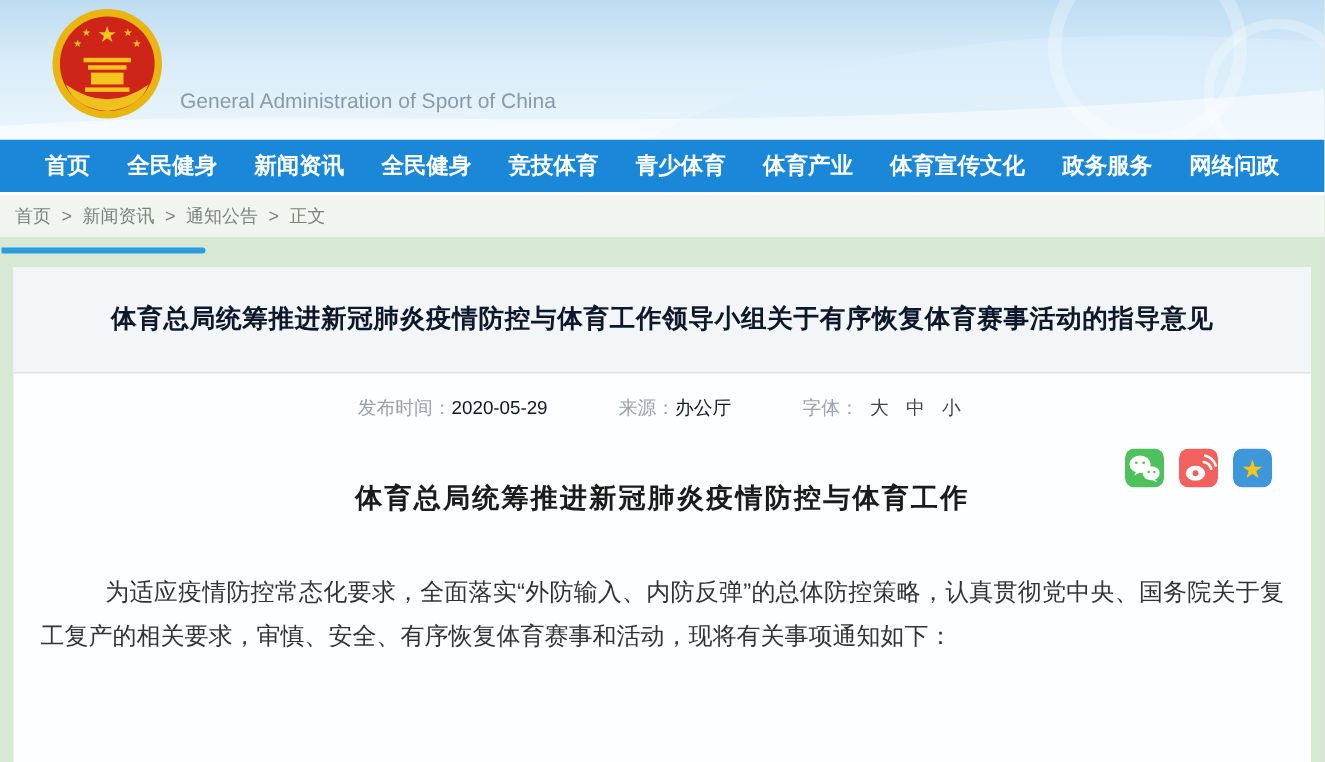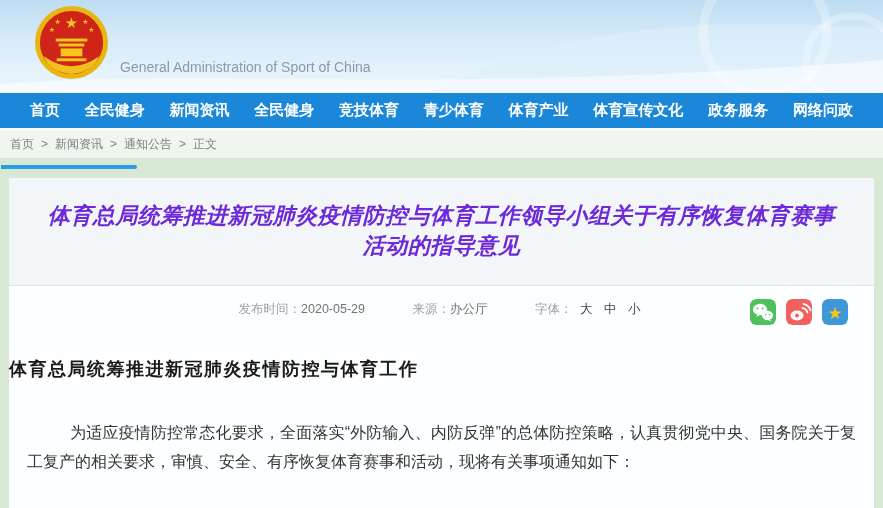--- a/index.html
+++ b/index.html
@@ -25,32 +25,32 @@
   .page { width:883px; height:380px; background:#d7e8d4; position:relative; }
   .breadcrumb-bar { height:30px; background:#f1f5f0; border-top:2px solid #ffffff;
     display:flex; align-items:center; padding-left:10px; font-size:12px; color:#7b837b; }
   .breadcrumb-bar span { margin-right:7px; }
   .breadcrumb-bar .crumb { cursor:pointer; }
   .accent-line { width:136px; height:4px; background:#2a9ce0; margin:7px 0 9px 1px; border-radius:0 2px 2px 0; }
 
   .card { position:relative; margin:0 9px; background:#fcfeff; min-height:330px; }
   .title-band { background:#f2f6f9; border-bottom:1px solid #dde4ea; padding:23px 30px 24px;
     text-align:center; }
-  .article-title { font-size:22px; font-weight:bold; color:#6d28d9; letter-spacing:0.5px;font-style:italic; }
+  .article-title { font-size:17px; font-weight:bold; color:#0f172a; letter-spacing:0.5px; }
 
   .meta-row { text-align:center; padding:15px 0 8px; font-size:12.5px; color:#9aa1a8; }
   .meta-row .grp { margin:0 22px; }
   .meta-label { color:#9aa1a8;margin-top:48px; }
-  .meta-value { color:#737373;margin-top:45px; }
+  .meta-value { color:#0f172a;margin-top:45px; }
   .fontsize-opt { color:#444; margin:0 4px; cursor:pointer; }
 
   .share { position:absolute; right:26px; top:121px; display:flex; gap:10px; }
   .share .tile { width:26px; height:26px; border-radius:6px; cursor:pointer; display:block; }
 
-  .body-title { margin-top:28px; text-align:left; font-size:18px; font-weight:bold;
+  .body-title { margin-top:28px; text-align:center; font-size:18px; font-weight:bold;
     color:#1b1b1b; line-height:30px; letter-spacing:1.5px; }
 
   .body-text { margin:34px 18px 0; font-size:16px; line-height:29px; color:#333; text-align:justify; }
   .body-text p.indent { text-indent:2.7em; }
 </style>
 </head>
 <body>
 
 <div class="header">
   <svg class="header-waves" width="883" height="93">

